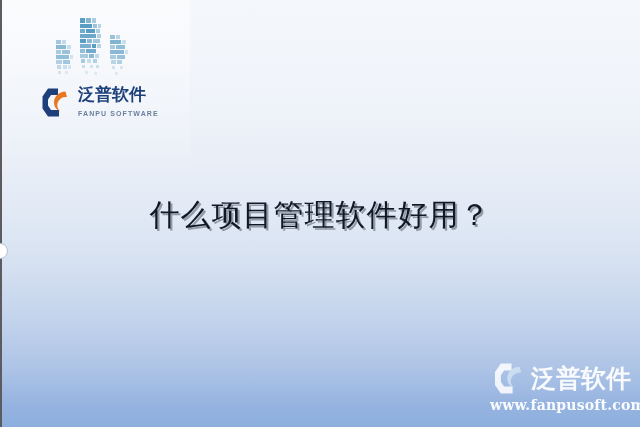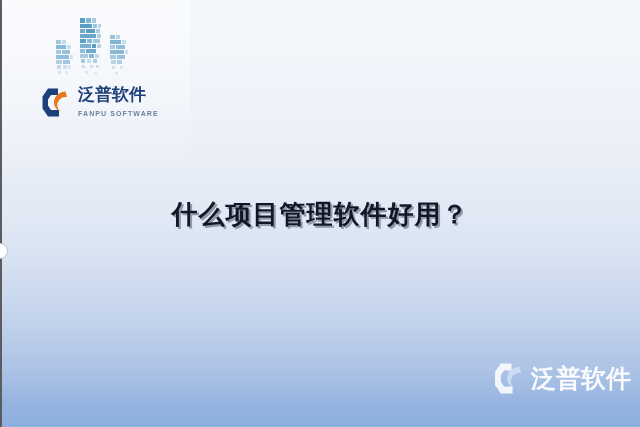--- a/index.html
+++ b/index.html
@@ -117,22 +117,22 @@
   }
 
   
   .headline {
     position: absolute;
     left: 0;
     top: 192px;
     width: 640px;
     text-align: center;
     font-family: "DejaVu Serif", serif;
-    font-size: 26px;
-    font-weight: bold;
+    font-size: 30px;
+    font-weight: normal;
     color: #101828;
     line-height: 45px;
     letter-spacing: 1px;
     text-shadow: 2px 2px 0 rgba(120,128,140,0.75);
     white-space: nowrap;
   }
   .headline .line { display: block; }
 
   
   .watermark {
@@ -272,15 +272,16 @@
   <div class="watermark">
     <div class="wm-row">
       <span class="wm-mark">
         <svg viewBox="0 0 62 58" width="34" height="31" xmlns="http://www.w3.org/2000/svg">
           <path d="M32 1 L12 1 L1 17 L1 41 L12 57 L34 57 L34 44 L18 44 L12 35 L12 23 L18 14 L32 14 Z" fill="#ffffff" opacity="0.85"></path>
           <path d="M47 7 C34 7 24 17 24 29 C24 37 29 44 37 47 C31 42 29 35 32 28 C35 21 42 17 50 18 Z" fill="#cfe0f2" opacity="0.9"></path>
         </svg>
       </span>
       <span class="wm-cn">泛普软件</span>
     </div>
+    <div class="wm-url">www.fanpusoft.com</div>
   </div>
 
 </div>
 
 </body></html>

